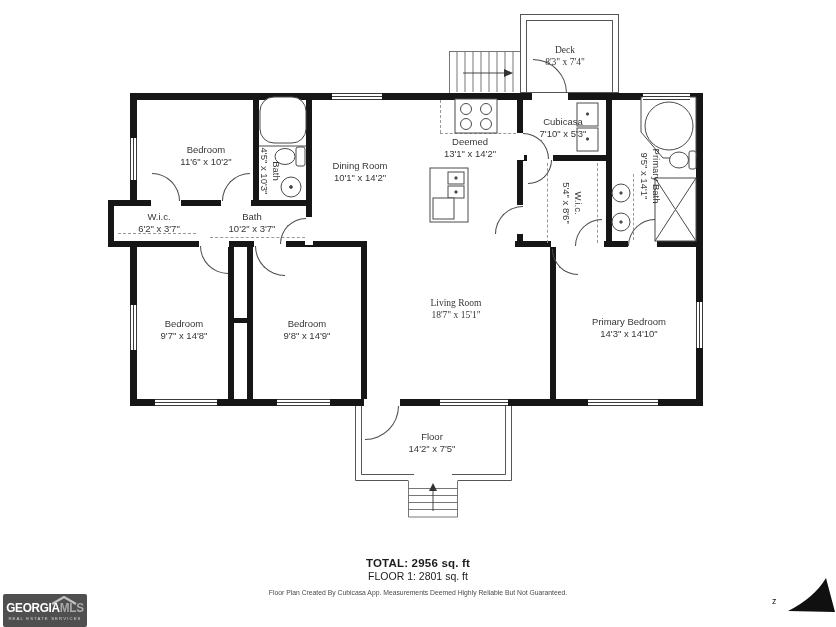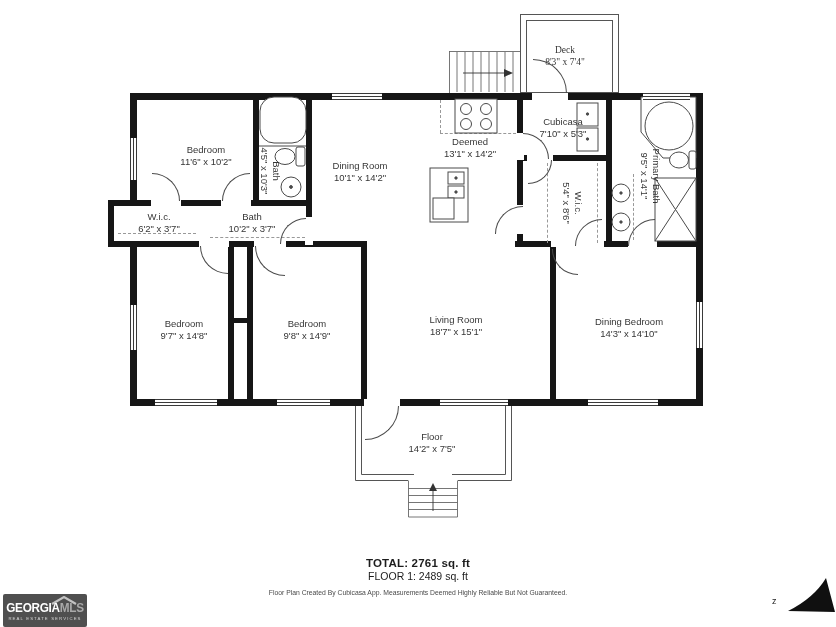--- a/index.html
+++ b/index.html
@@ -244,37 +244,37 @@
         <div class="rdims">10'2" x 3'7"</div>
       </div>
       <div class="room" style="left: 184px; top: 330px; transform: translate(-50%, -50%);">
         <div class="rname">Bedroom</div>
         <div class="rdims">9'7" x 14'8"</div>
       </div>
       <div class="room" style="left: 307px; top: 330px; transform: translate(-50%, -50%);">
         <div class="rname">Bedroom</div>
         <div class="rdims">9'8" x 14'9"</div>
       </div>
-      <div class="room" style="left: 456px; top: 326px; transform: translate(-50%, -50%);">
+      <div class="room" style="left: 456px; top: 310px; transform: translate(-50%, -50%); font-family: Liberation Serif, serif;">
         <div class="rname">Living Room</div>
         <div class="rdims">18'7" x 15'1"</div>
       </div>
       <div class="room" style="left: 629px; top: 328px; transform: translate(-50%, -50%);">
-        <div class="rname">Dining Bedroom</div>
+        <div class="rname">Primary Bedroom</div>
         <div class="rdims">14'3" x 14'10"</div>
       </div>
       <div class="room" style="left: 432px; top: 443px; transform: translate(-50%, -50%);">
         <div class="rname">Floor</div>
         <div class="rdims">14'2" x 7'5"</div>
       </div>
     </div>
 
   <div class="footer">
-    <div class="f-total">TOTAL: 2761 sq. ft</div>
-    <div class="f-floor">FLOOR 1: 2489 sq. ft</div>
+    <div class="f-total">TOTAL: 2956 sq. ft</div>
+    <div class="f-floor">FLOOR 1: 2801 sq. ft</div>
     <div class="f-disclaimer">Floor Plan Created By Cubicasa App. Measurements Deemed Highly Reliable But Not Guaranteed.</div>
   </div>
 
   <div class="logo">
     <svg class="roof" width="26" height="9">
       <path d="M1,8 L13,1 L25,8" fill="none" stroke="#c2c2c2" stroke-width="2.2"></path>
     </svg>
     <div class="brand">
       <span>GEORGIA</span><span class="mls">MLS</span>
     </div>

